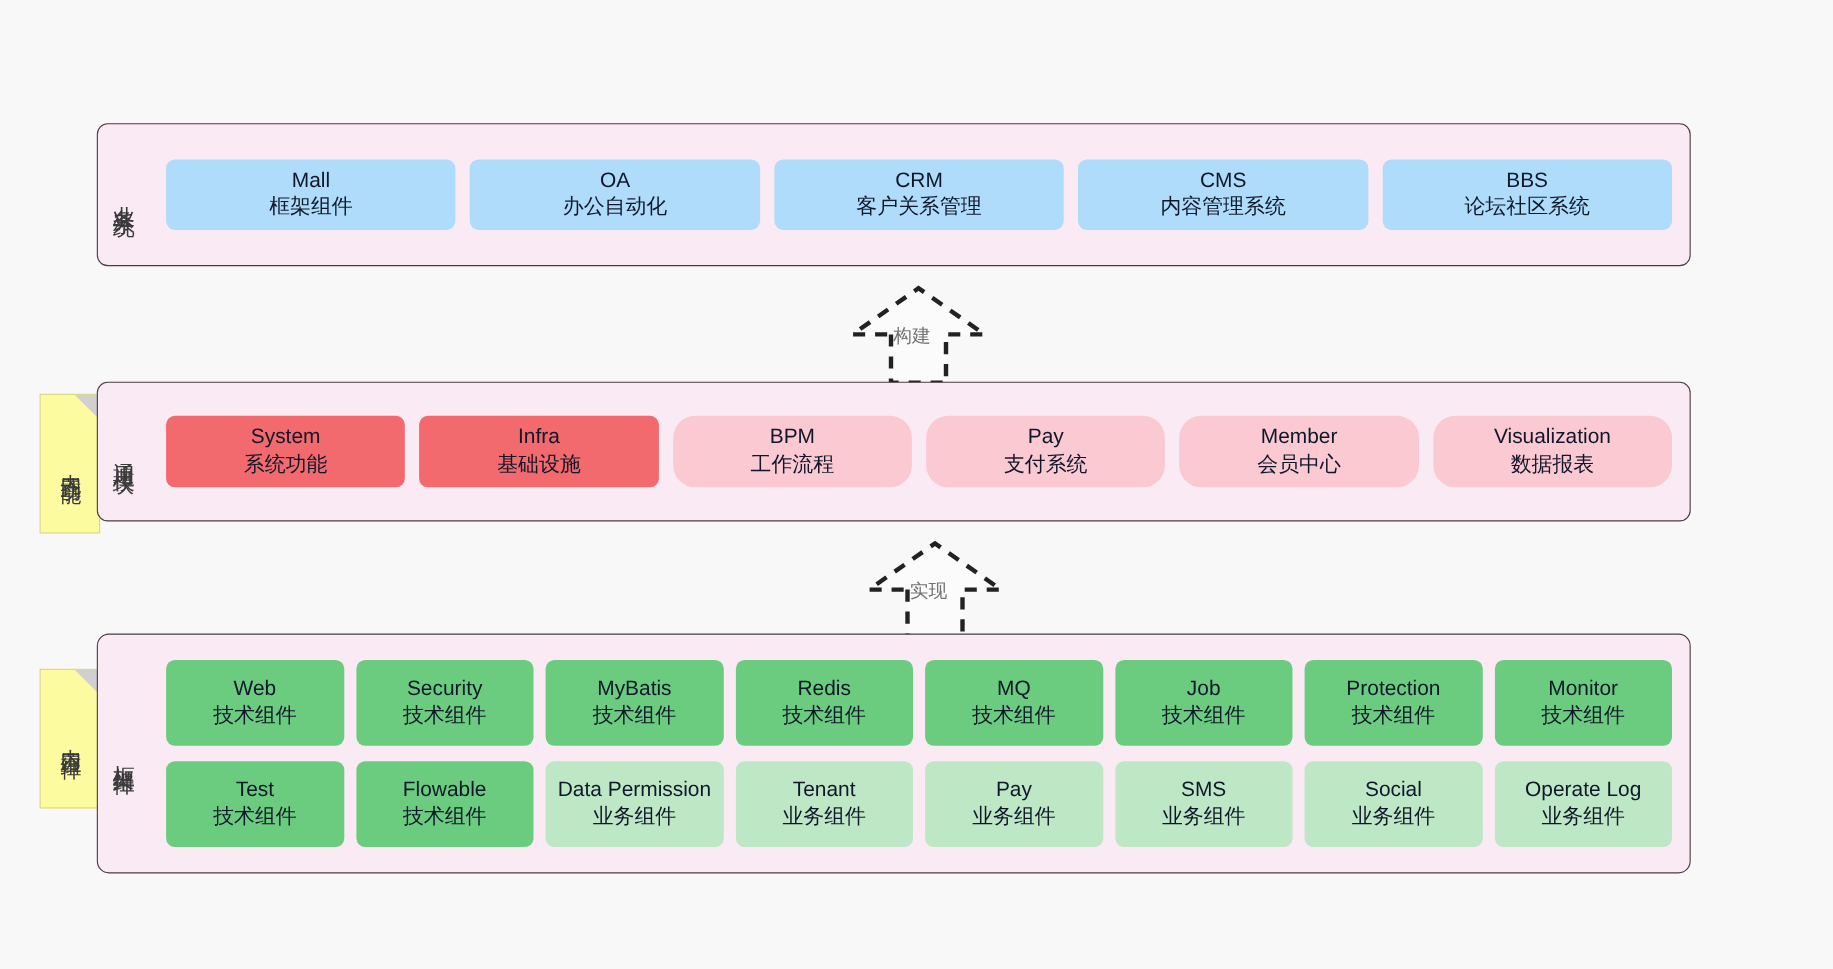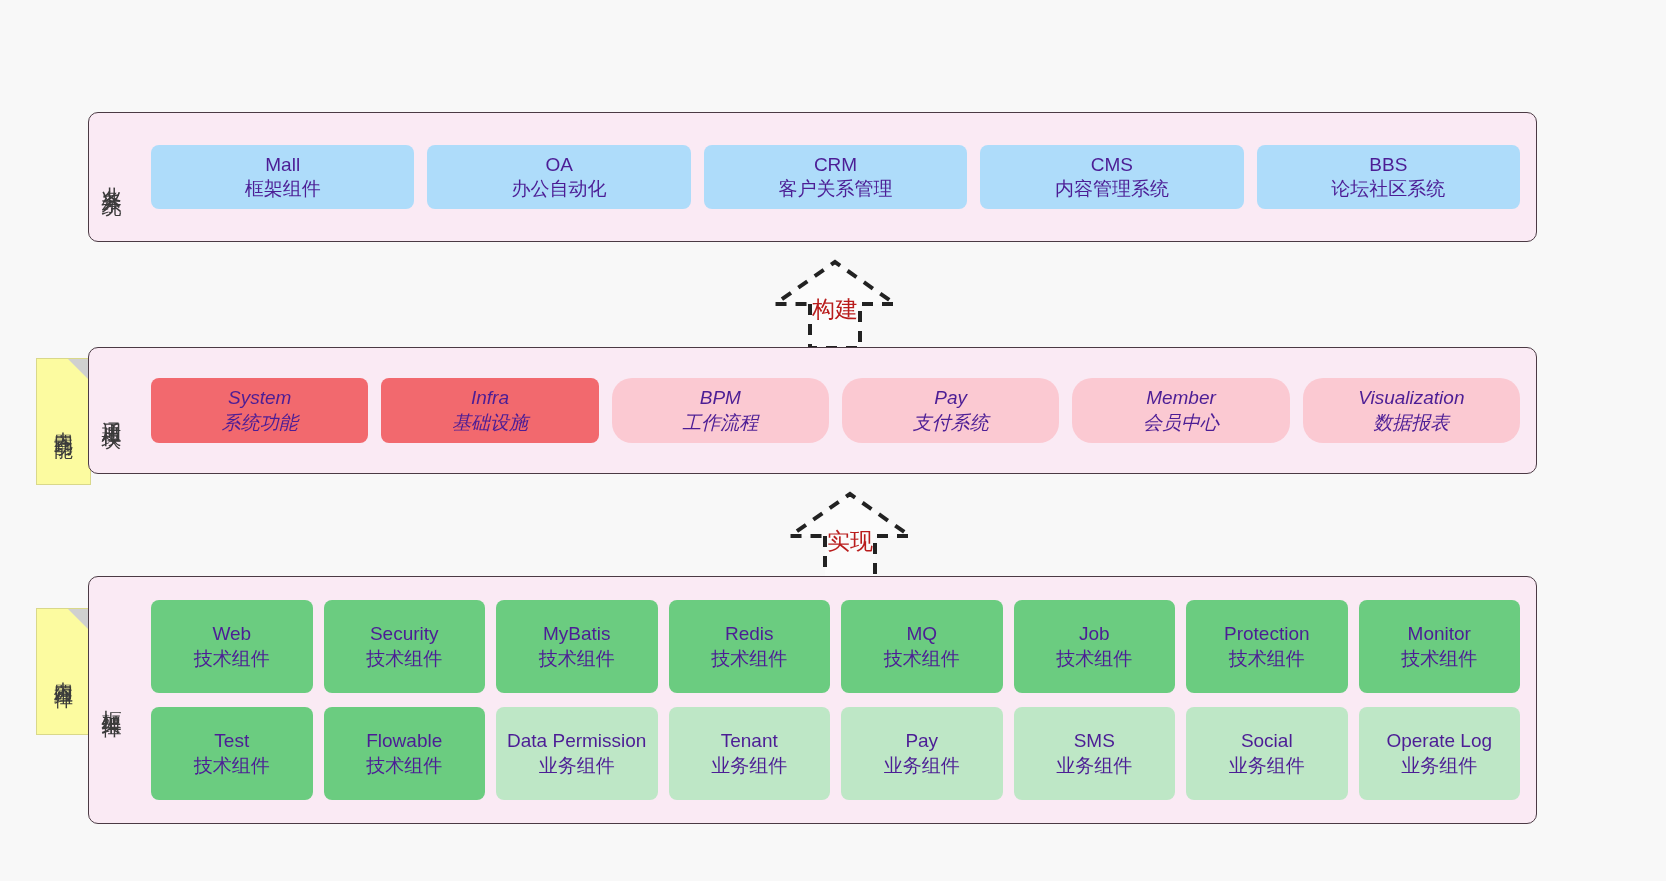--- a/index.html
+++ b/index.html
@@ -86,21 +86,21 @@
   .card {
     flex: 1 1 0;
     border-radius: 8px;
     display: flex;
     flex-direction: column;
     align-items: center;
     justify-content: center;
     text-align: center;
     font-size: 19px;
     line-height: 1.28;
-    color: #4c1d95;
+    color: #0f172a;
     box-sizing: border-box;
     padding: 4px 2px;
   }
   .card .card-en { white-space: nowrap; }
   .card .card-cn { white-space: nowrap; }
   .card.wrap .card-en { white-space: normal; }
 
   .blue  { background: #AEDCFA; }
   .red   { background: #F2696E; }
   .pink  { background: #FBC9D2; border-radius: 20px; }
@@ -114,22 +114,22 @@
     flex-direction: column;
     gap: 14px;
   }
 
   
   .gen-arrow {
     position: absolute;
   }
   .gen-label {
     position: absolute;
-    font-size: 23px;
-    color: #b91c1c;
+    font-size: 17px;
+    color: #737373;
     background: transparent;
     white-space: nowrap;
   }
 </style>
 </head>
 <body>
 
 <div class="layer" style="left:88px; top:112px; width:1449px; height:130px;">
   <div class="layer-title">业务系统</div>
   <div class="layer-body" style="padding:32px 16px;">
@@ -164,21 +164,21 @@
 <div class="gen-label" style="left:812px; top:294px;">构建</div>
 
 <div class="sticky" style="left:36px; top:358px; width:55px; height:127px;">
   <span class="fold"></span>
   <span class="sticky-text">内置功能</span>
 </div>
 
 <div class="layer" style="left:88px; top:347px; width:1449px; height:127px;">
   <div class="layer-title">通用模块</div>
   <div class="layer-body" style="padding:30px 16px;">
-    <div class="cards-row" style="gap:13px;font-style:italic;">
+    <div class="cards-row" style="gap:13px;">
       <div class="card red">
         <span class="card-en">System</span>
         <span class="card-cn">系统功能</span>
       </div>
       <div class="card red">
         <span class="card-en">Infra</span>
         <span class="card-cn">基础设施</span>
       </div>
       <div class="card pink">
         <span class="card-en">BPM</span>
@@ -203,21 +203,21 @@
 <svg class="gen-arrow" style="left:770px; top:490px; width:160px; height:92px;" width="160" height="92" viewBox="0 0 160 92">
   <path d="M 55 46 L 55 90 L 105 90 L 105 46 L 140 46 L 80 4 L 20 46 Z" fill="#fbfbfb" stroke="#222222" stroke-width="4" stroke-dasharray="11,9" stroke-linejoin="miter"></path>
 </svg>
 <div class="gen-label" style="left:827px; top:526px;">实现</div>
 
 <div class="sticky" style="left:36px; top:608px; width:55px; height:127px;">
   <span class="fold"></span>
   <span class="sticky-text">内置组件</span>
 </div>
 
-<div class="layer" style="left:88px; top:576px; width:1449px; height:248px;">
+<div class="layer" style="left:88px; top:576px; width:1449px; height:218px;border-radius:11px;">
   <div class="layer-title">框架组件</div>
   <div class="layer-body" style="padding:23px 16px;">
     <div class="rows-stack">
 
       <div class="cards-row" style="gap:11px;">
         <div class="card green">
           <span class="card-en">Web</span>
           <span class="card-cn">技术组件</span>
         </div>
         <div class="card green">

